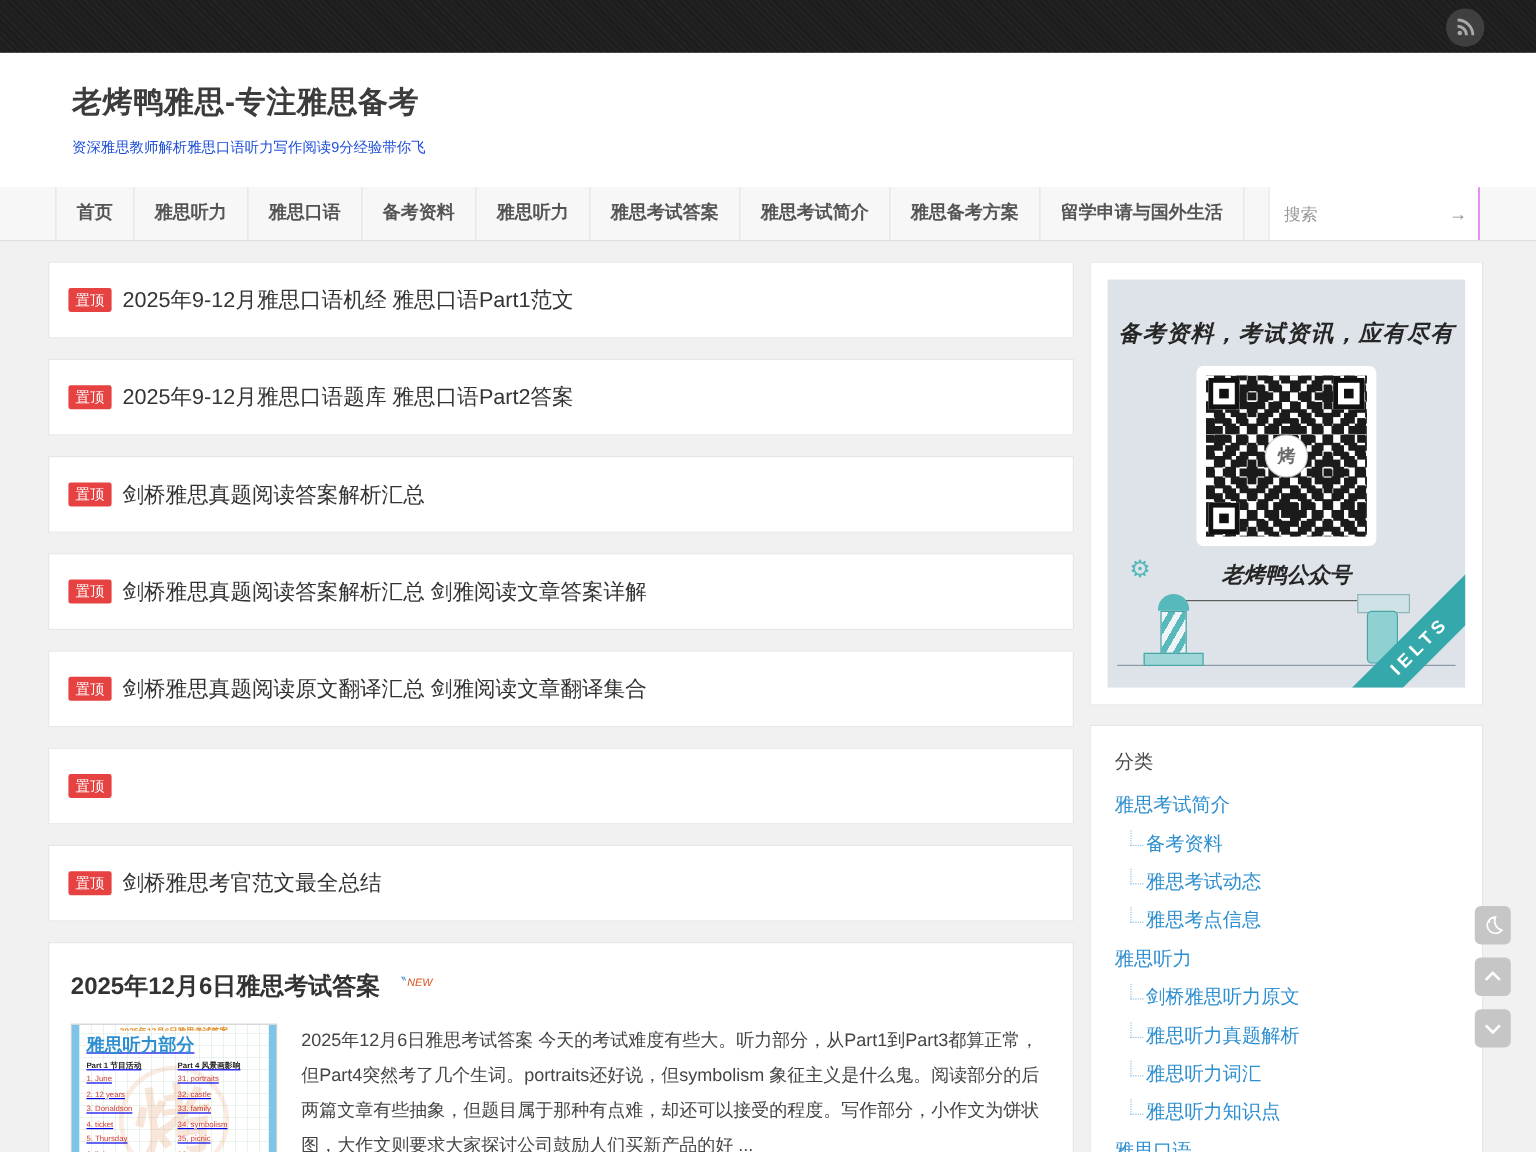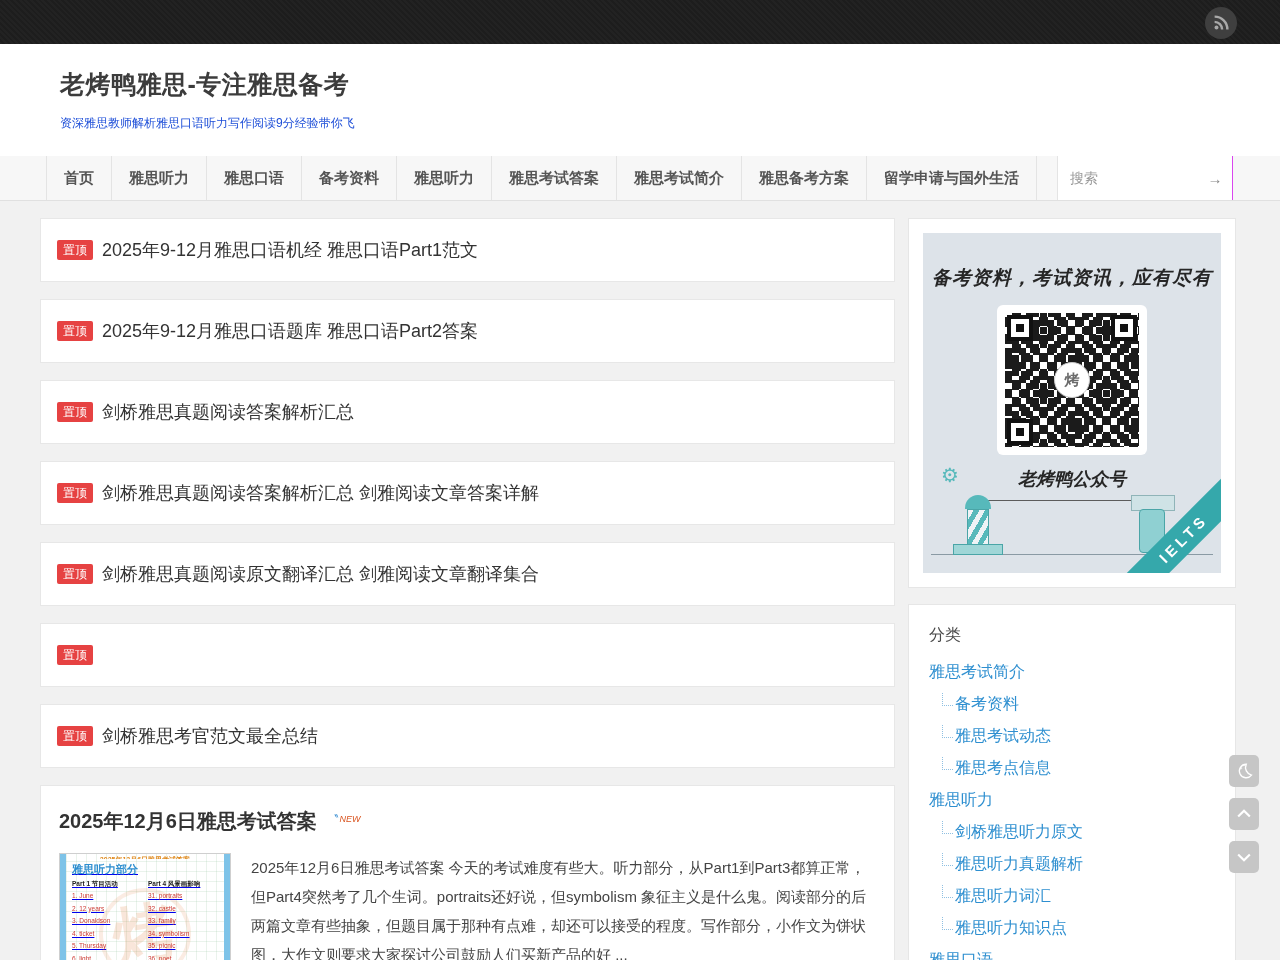--- a/index.html
+++ b/index.html
@@ -56,21 +56,21 @@
   .latest-body { display:flex; }
   .thumb { width:172px; height:150px; border:1px solid #cfcfcf; flex:0 0 auto; margin-left:2px;
     background:#fff; overflow:hidden; display:block; }
   .thumb-inner { position:relative; width:100%; height:100%;
     border-left:6px solid #7ec3e8; border-right:6px solid #7ec3e8; padding:1px 6px;
     background-image:
       repeating-linear-gradient(0deg, rgba(140,190,150,.18) 0 1px, transparent 1px 10px),
       repeating-linear-gradient(90deg, rgba(140,190,150,.18) 0 1px, transparent 1px 10px);
   }
   .thumb-title { color:#e08a1e; font-size:7px; font-weight:bold; height:4px; overflow:hidden; text-align:center; }
-  .thumb-head { color:#2e8fd0; font-size:11px; font-weight:bold; margin:3px 0 3px; }
+  .thumb-head { color:#2e8fd0; font-size:15px; font-weight:bold; margin:3px 0 3px; }
   .thumb-cols { display:flex; gap:6px; position:relative; z-index:2; }
   .tcol { flex:1; }
   .tcol-h { font-size:6.5px; font-weight:bold; color:#222; margin-bottom:3px; white-space:nowrap; }
   .trow { font-size:6.5px; color:#cc3a33; margin-bottom:5.5px; white-space:nowrap; }
   .thumb-mark { position:absolute; left:50%; top:54%; transform:translate(-50%,-50%) rotate(-8deg);
     font-size:64px; color:rgba(225,130,70,.20); font-weight:bold; z-index:1;
     border:4px solid rgba(225,130,70,.15); border-radius:50%; width:92px; height:92px;
     display:flex; align-items:center; justify-content:center; }
   .excerpt { margin-left:20px; font-size:15px; color:#444; line-height:29px; flex:1; }
 

